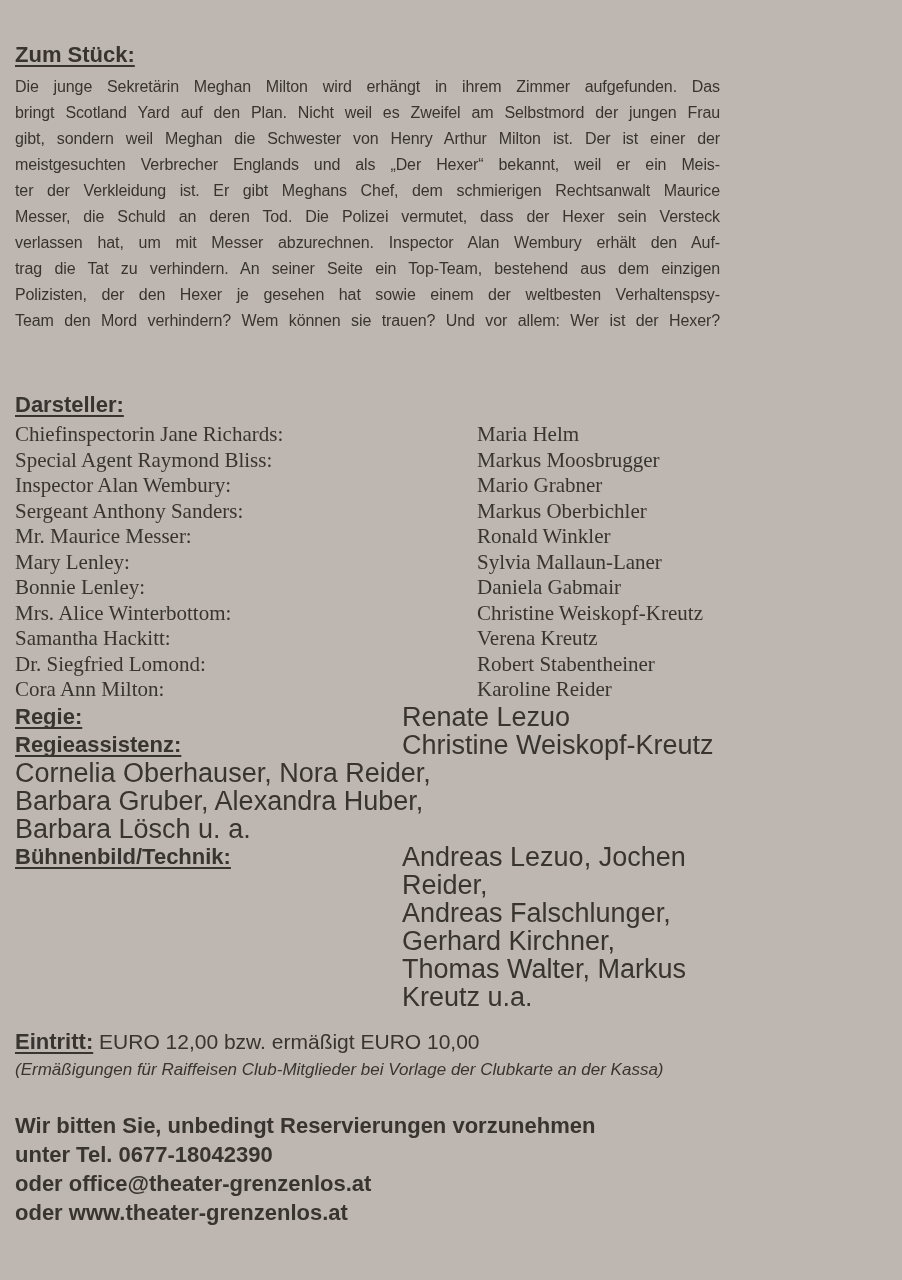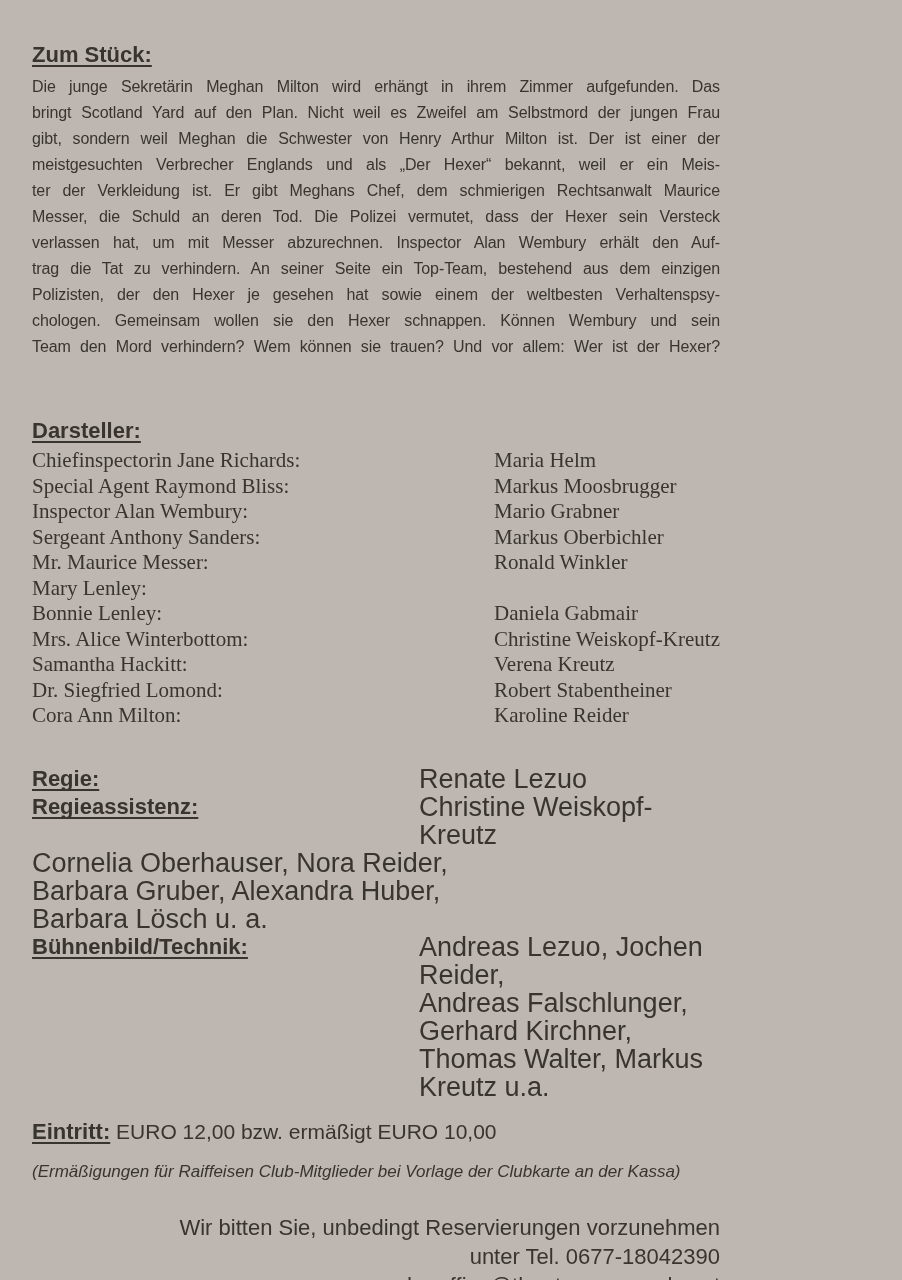--- a/index.html
+++ b/index.html
@@ -11,21 +11,21 @@
     height: 1280px;
     background: #beb6b1;
     color: #38342f;
     font-family: "Liberation Sans", sans-serif;
     overflow: hidden;
   }
   .page {
     box-sizing: border-box;
     width: 756px;
     height: 1280px;
-    padding: 42px 36px 0 32px;
+    padding: 42px 36px 0 15px;
   }
   .heading {
     font-weight: bold;
     font-size: 22px;
     line-height: 26px;
     text-decoration: underline;
     text-decoration-thickness: 2px;
     text-underline-offset: 3px;
     text-decoration-skip-ink: none;
     margin: 0;
@@ -46,21 +46,21 @@
   .cast .heading { margin-bottom: 4px; }
   .cast-row {
     display: flex;
     font-size: 21px;
     line-height: 25.5px;
     font-family: Liberation Serif, serif;
   }
   .cast-role { flex: 0 0 462px; }
   .cast-actor { flex: 1; }
   
-  .crew { margin-top: 36px; }
+  .crew { }
   .crew-row {
     display: flex;
     align-items: flex-start;
   }
   .crew-label { flex: 0 0 387px; }
   .crew-label .heading { line-height: 28px; display: inline; }
   .crew-names {
     flex: 1;
     font-size: 27px;
     line-height: 28px;
@@ -69,48 +69,47 @@
   .admission { margin-top: 17px; }
   .admission-line {
     font-size: 21px;
     line-height: 27px;
   }
   .admission-line .heading { display: inline; }
   .admission-note {
     font-size: 17px;
     line-height: 22px;
     font-style: italic;
-    margin-top: 16px;
+    margin-top: 4px;
   }
   
   .reservation {
     margin-top: 30px;
-    text-align: right;
-    font-weight: normal;
+    text-align: left;
+    font-weight: bold;
     font-size: 22px;
     line-height: 29px;
   }
 </style>
 </head>
 <body>
 
 <div class="page">
 
   <section class="synopsis">
     <h2 class="heading">Zum Stück:</h2>
     <div class="syn-line">Die junge Sekretärin Meghan Milton wird erhängt in ihrem Zimmer aufgefunden. Das</div>
     <div class="syn-line">bringt Scotland Yard auf den Plan. Nicht weil es Zweifel am Selbstmord der jungen Frau</div>
     <div class="syn-line">gibt, sondern weil Meghan die Schwester von Henry Arthur Milton ist. Der ist einer der</div>
     <div class="syn-line">meistgesuchten Verbrecher Englands und als „Der Hexer“ bekannt, weil er ein Meis-</div>
     <div class="syn-line">ter der Verkleidung ist. Er gibt Meghans Chef, dem schmierigen Rechtsanwalt Maurice</div>
     <div class="syn-line">Messer, die Schuld an deren Tod. Die Polizei vermutet, dass der Hexer sein Versteck</div>
     <div class="syn-line">verlassen hat, um mit Messer abzurechnen. Inspector Alan Wembury erhält den Auf-</div>
     <div class="syn-line">trag die Tat zu verhindern. An seiner Seite ein Top-Team, bestehend aus dem einzigen</div>
     <div class="syn-line">Polizisten, der den Hexer je gesehen hat sowie einem der weltbesten Verhaltenspsy-</div>
-    <div class="syn-line">chologen. Gemeinsam wollen sie den Hexer schnappen. Können Wembury und sein</div>
     <div class="syn-line">Team den Mord verhindern? Wem können sie trauen? Und vor allem: Wer ist der Hexer?</div>
   </section>
 
   <section class="cast">
     <h2 class="heading">Darsteller:</h2>
     <div class="cast-row">
       <div class="cast-role">Chiefinspectorin Jane Richards:</div>
       <div class="cast-actor">Maria Helm</div>
     </div>
     <div class="cast-row">
@@ -124,20 +123,21 @@
     <div class="cast-row">
       <div class="cast-role">Sergeant Anthony Sanders:</div>
       <div class="cast-actor">Markus Oberbichler</div>
     </div>
     <div class="cast-row">
       <div class="cast-role">Mr. Maurice Messer:</div>
       <div class="cast-actor">Ronald Winkler</div>
     </div>
     <div class="cast-row">
       <div class="cast-role">Mary Lenley:</div>
+      <div class="cast-actor">Sylvia Mallaun-Laner</div>
     </div>
     <div class="cast-row">
       <div class="cast-role">Bonnie Lenley:</div>
       <div class="cast-actor">Daniela Gabmair</div>
     </div>
     <div class="cast-row">
       <div class="cast-role">Mrs. Alice Winterbottom:</div>
       <div class="cast-actor">Christine Weiskopf-Kreutz</div>
     </div>
     <div class="cast-row">

